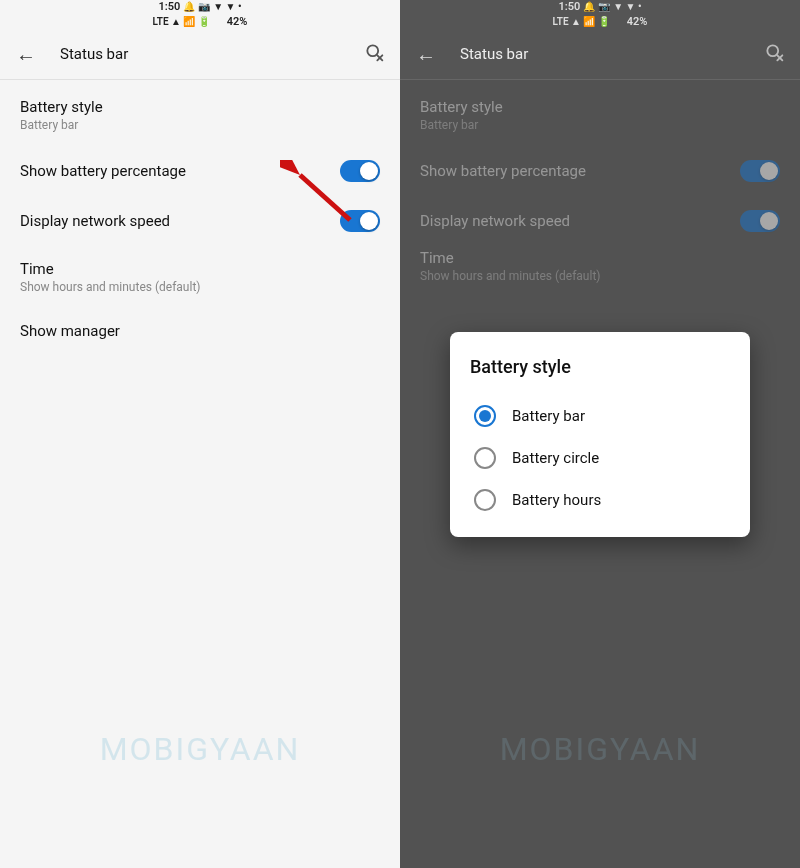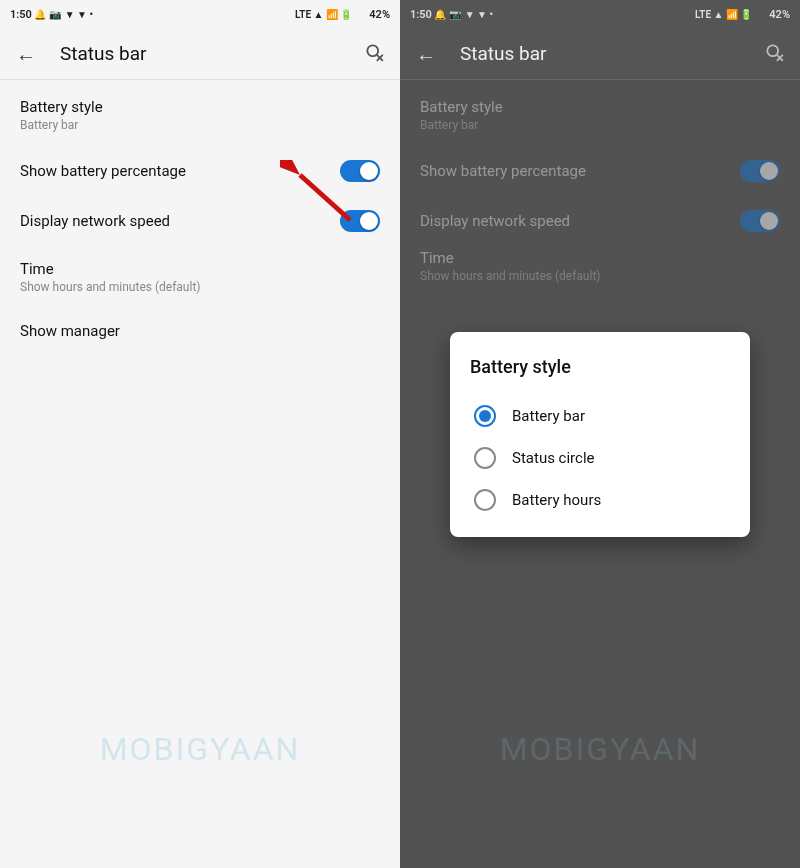--- a/index.html
+++ b/index.html
@@ -31,23 +31,24 @@
       position: relative;
     }
 
     
     .status-bar {
       height: 28px;
       background: transparent;
       display: flex;
       align-items: center;
       justify-content: space-between;
-      padding: 8px 10px;
+      padding: 0 10px;
       font-size: 11px;
       font-weight: 600;
+      flex-direction: column;
     }
     .left-panel .status-bar { color: #222; background: #f5f5f5; }
     .right-panel .status-bar { color: #ddd; background: #555; }
     .status-bar-left { display: flex; align-items: center; gap: 3px; }
     .status-bar-right { display: flex; align-items: center; gap: 16px; }
     .status-icon { font-size: 10px; }
 
     
     .top-bar {
       height: 52px;
@@ -64,21 +65,21 @@
       display: flex;
       align-items: center;
       justify-content: center;
       cursor: pointer;
       font-size: 20px;
       color: #333;
     }
     .right-panel .back-btn { color: #ddd; }
     .top-title {
       flex: 1;
-      font-size: 19px;
+      font-size: 15px;
       font-weight: 400;
       color: #111;
     }
     .right-panel .top-title { color: #eee; }
     .search-btn {
       width: 36px;
       height: 36px;
       display: flex;
       align-items: center;
       justify-content: center;
@@ -383,21 +384,21 @@
 
       <div class="radio-option">
         <div class="radio-circle selected">
           <div class="radio-inner"></div>
         </div>
         <span class="radio-label">Battery bar</span>
       </div>
 
       <div class="radio-option">
         <div class="radio-circle empty"></div>
-        <span class="radio-label">Status circle</span>
+        <span class="radio-label">Battery circle</span>
       </div>
 
       <div class="radio-option">
         <div class="radio-circle empty"></div>
         <span class="radio-label">Battery hours</span>
       </div>
     </div>
   </div>
 
   <div class="watermark">MOBIGYAAN</div>

